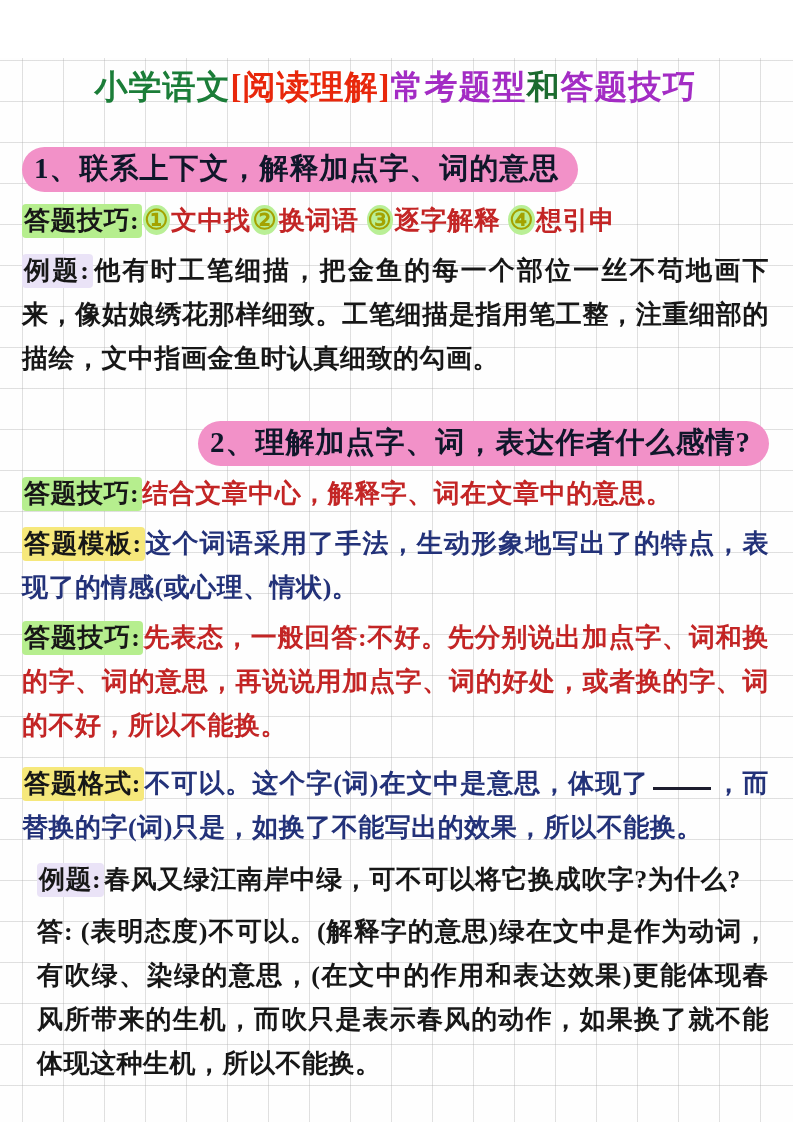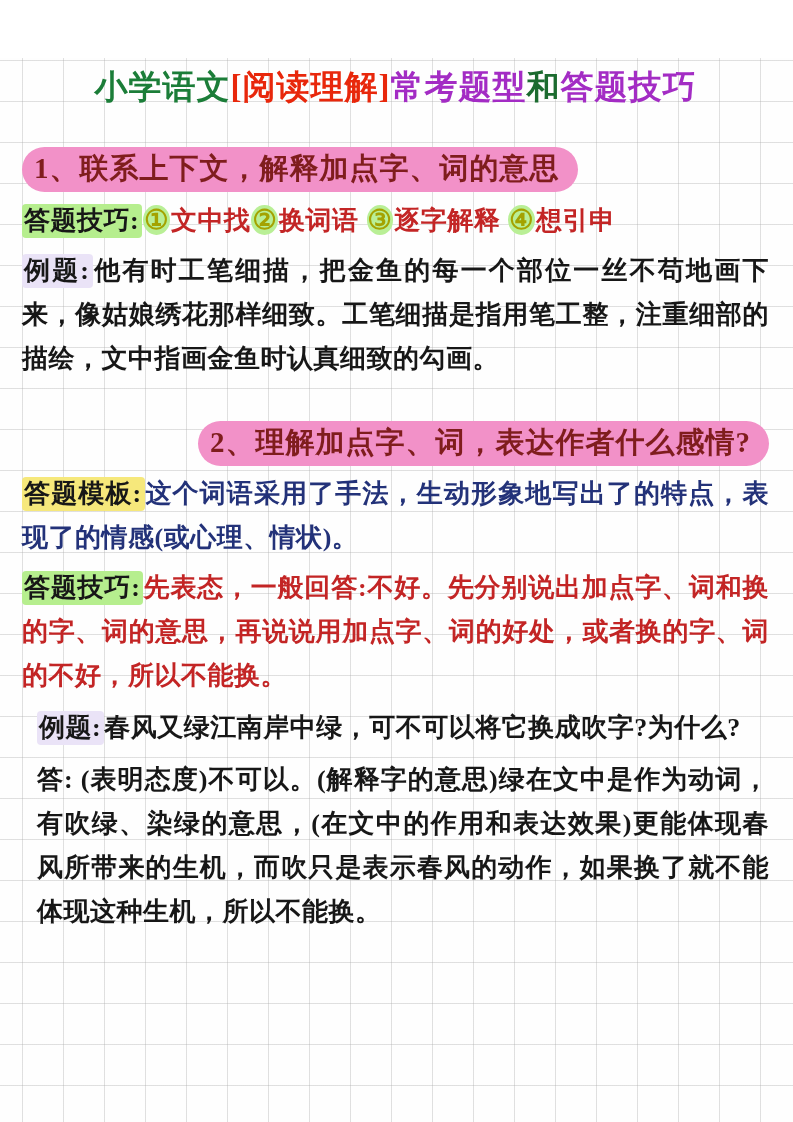--- a/index.html
+++ b/index.html
@@ -41,21 +41,21 @@
 
   
   .h-row { margin-top:0; }
   .pill-pink {
     display:inline-block;
     background:#f291c8;
     border-radius:24px;
     padding:4px 18px 7px 12px;
     font-size:29px;
     line-height:34px;
-    color:#7f1d1d;
+    color:#0f172a;
     letter-spacing:1px;
   }
   .sec1-h { margin-top:31px; }
   .sec2-h { margin-top:40px;text-align:right; }
   .sec3-h { margin-top:50px; }
 
   
   .line, .para {
     margin-top:6px;
     font-size:26px;
@@ -127,30 +127,36 @@
 
 
     <div class="para black">
       <span class="label hl-lavender">例题:</span><span>他有时工笔细描，把金鱼的每一个部位一丝不苟地画下来，像姑娘绣花那样细致。工笔细描是指用笔工整，注重细部的描绘，文中指画金鱼时认真细致的勾画。</span>
     </div>
 
     <div class="h-row sec2-h">
       <span class="pill-pink">2、理解加点字、词，表达作者什么感情?</span>
     </div>
 
+    <div class="line">
+      <span class="label hl-green">答题技巧:</span><span class="red">结合文章中心，解释字、词在文章中的意思。</span>
+    </div>
 
     <div class="para">
       <span class="label hl-yellow">答题模板:</span><span class="blue">这个词语采用了手法，生动形象地写出了的特点，表现了的情感(或心理、情状)。</span>
     </div>
 
 
     <div class="para">
       <span class="label hl-green">答题技巧:</span><span class="red">先表态，一般回答:不好。先分别说出加点字、词和换的字、词的意思，再说说用加点字、词的好处，或者换的字、词的不好，所以不能换。</span>
     </div>
 
+    <div class="para gap-sm">
+      <span class="label hl-yellow">答题格式:</span><span class="blue">不可以。这个字(词)在文中是意思，体现了</span><span class="blank blank-dark"></span><span class="blue">，而替换的字(词)只是，如换了不能写出的效果，所以不能换。</span>
+    </div>
 
     <div class="line gap-xs black">
       <span class="label hl-lavender">例题:</span><span>春风又绿江南岸中绿，可不可以将它换成吹字?为什么?</span>
     </div>
 
     <div class="para gap-xs black">
       <span>答: (表明态度)不可以。(解释字的意思)绿在文中是作为动词，有吹绿、染绿的意思，(在文中的作用和表达效果)更能体现春风所带来的生机，而吹只是表示春风的动作，如果换了就不能体现这种生机，所以不能换。</span>
     </div>
 
   </div>

